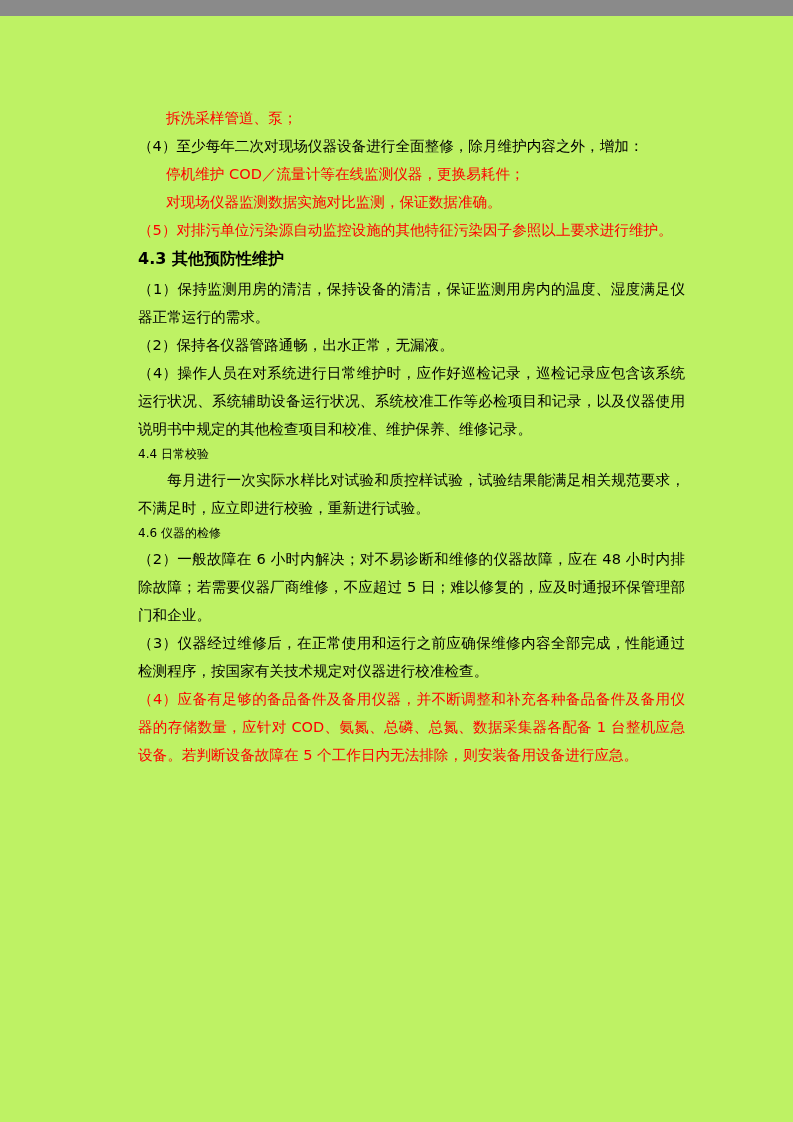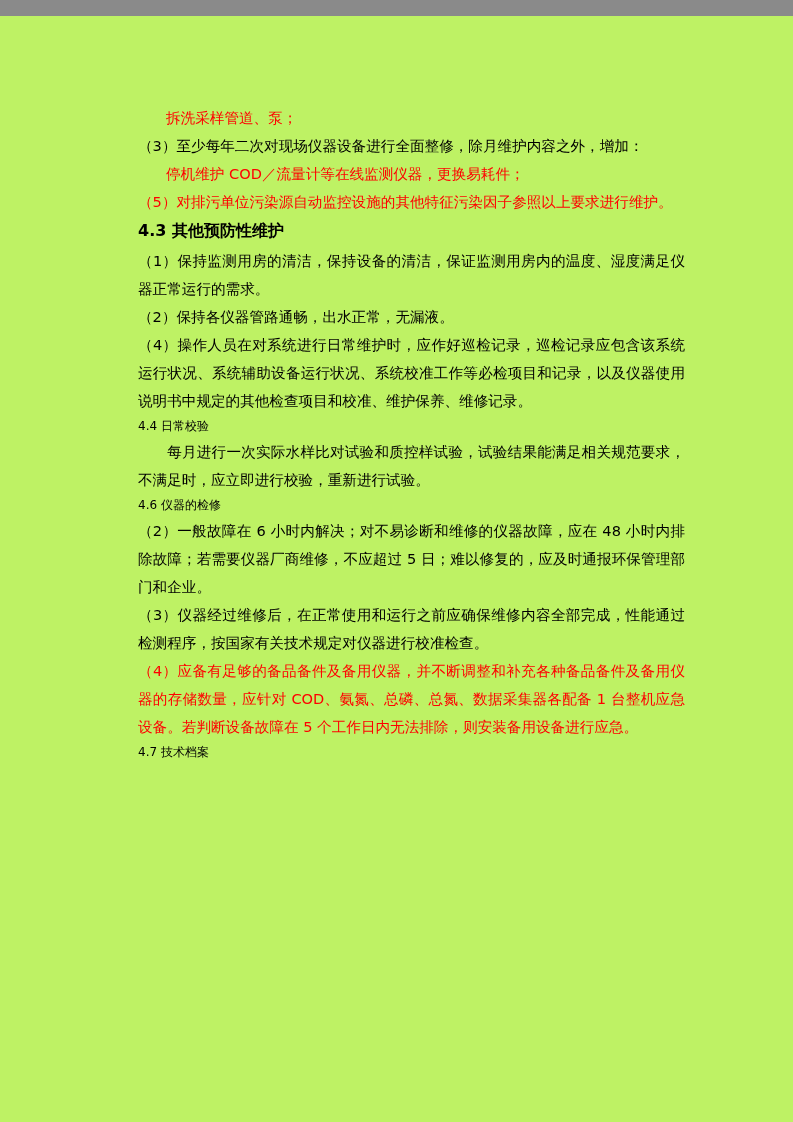--- a/index.html
+++ b/index.html
@@ -57,34 +57,34 @@
     line-height: 1.92;
   }
 </style>
 </head>
 <body>
 
 <div class="page">
   <div class="doc-body">
 
     <p class="indent2 red">拆洗采样管道、泵；</p>
-    <p class="hang">（3）至少每年二次对现场仪器设备进行全面整修，除月维护内容之外，增加：</p>
+    <p class="hang">（4）至少每年二次对现场仪器设备进行全面整修，除月维护内容之外，增加：</p>
     <p class="indent2 red">停机维护 COD／流量计等在线监测仪器，更换易耗件；</p>
+    <p class="indent2 red">对现场仪器监测数据实施对比监测，保证数据准确。</p>
     <p class="hang red">（5）对排污单位污染源自动监控设施的其他特征污染因子参照以上要求进行维护。</p>
 
     <p class="heading">4.3 其他预防性维护</p>
 
     <p class="hang">（1）保持监测用房的清洁，保持设备的清洁，保证监测用房内的温度、湿度满足仪器正常运行的需求。</p>
     <p class="hang">（2）保持各仪器管路通畅，出水正常，无漏液。</p>
     <p class="hang">（4）操作人员在对系统进行日常维护时，应作好巡检记录，巡检记录应包含该系统运行状况、系统辅助设备运行状况、系统校准工作等必检项目和记录，以及仪器使用说明书中规定的其他检查项目和校准、维护保养、维修记录。</p>
 
     <p class="heading-plain">4.4  日常校验</p>
     <p class="firstline">每月进行一次实际水样比对试验和质控样试验，试验结果能满足相关规范要求，不满足时，应立即进行校验，重新进行试验。</p>
 
     <p class="heading-plain">4.6  仪器的检修</p>
     <p class="hang">（2）一般故障在 6 小时内解决；对不易诊断和维修的仪器故障，应在 48 小时内排除故障；若需要仪器厂商维修，不应超过 5 日；难以修复的，应及时通报环保管理部门和企业。</p>
     <p class="hang">（3）仪器经过维修后，在正常使用和运行之前应确保维修内容全部完成，性能通过检测程序，按国家有关技术规定对仪器进行校准检查。</p>
     <p class="hang red">（4）应备有足够的备品备件及备用仪器，并不断调整和补充各种备品备件及备用仪器的存储数量，应针对 COD、氨氮、总磷、总氮、数据采集器各配备 1 台整机应急设备。若判断设备故障在 5 个工作日内无法排除，则安装备用设备进行应急。</p>
 
-    <p class="heading-plain">4.7  技术档案</p>
 
   </div>
 </div>
 
 </body></html>

